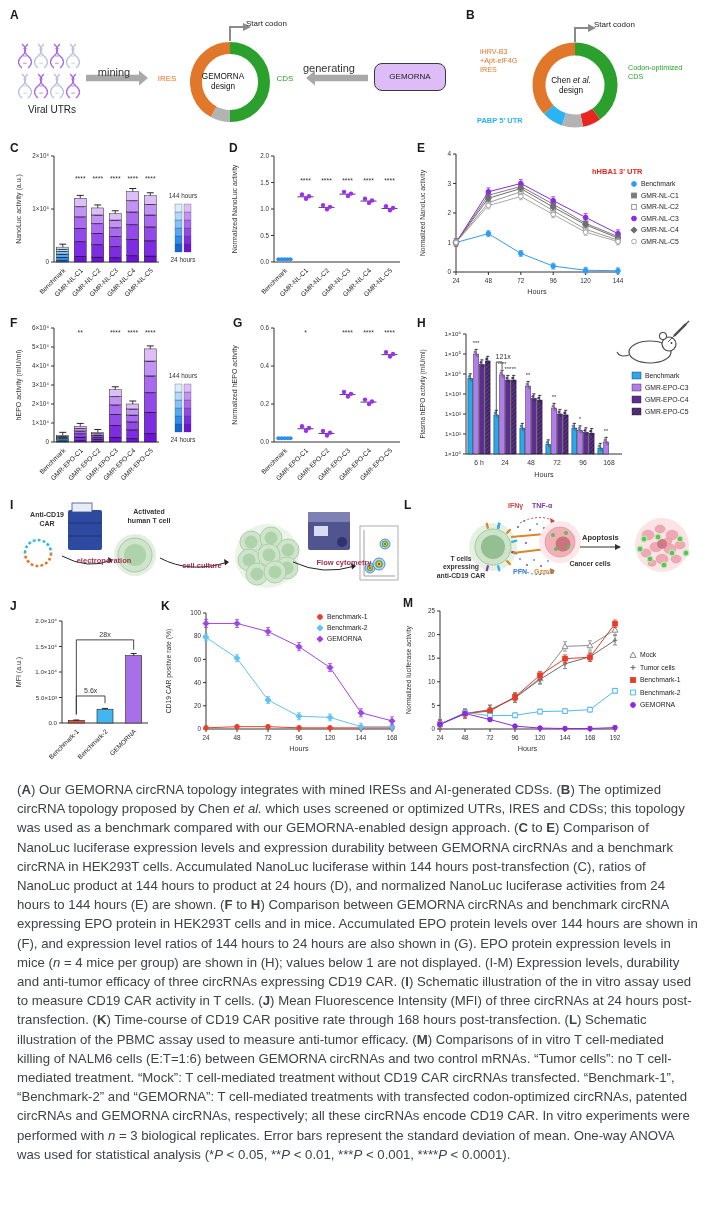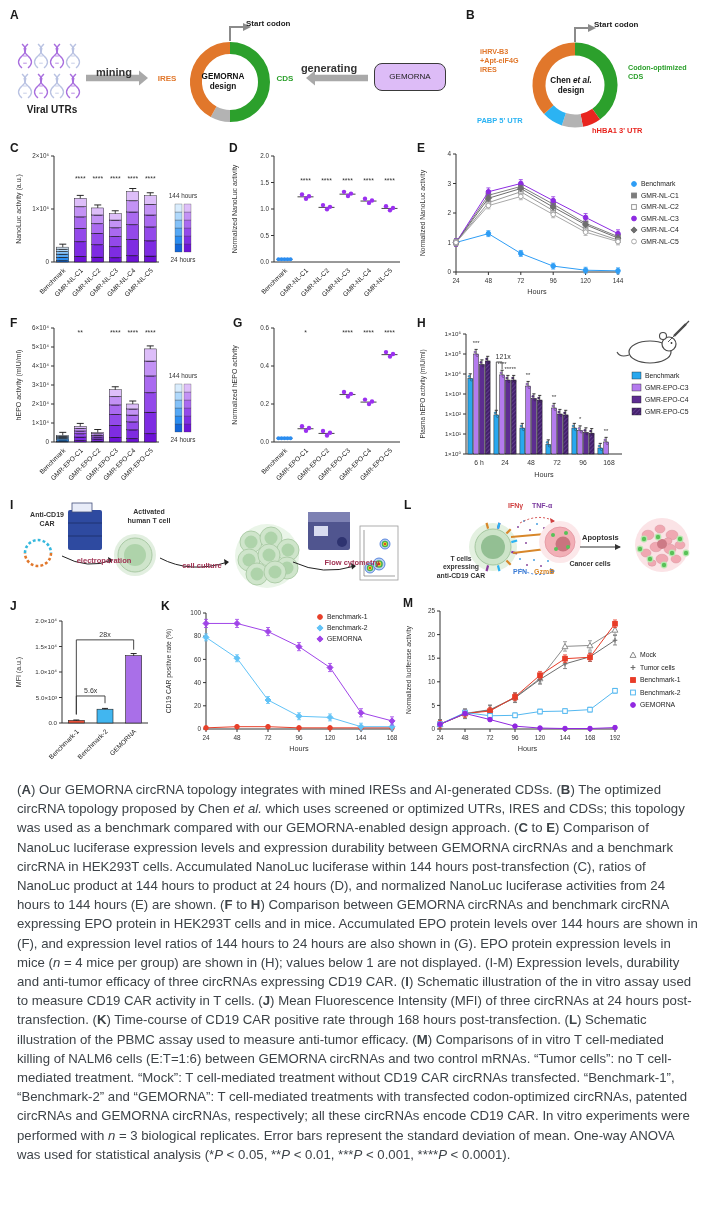--- a/index.html
+++ b/index.html
@@ -1,26 +1,26 @@
 <!DOCTYPE html>
 <html><head>
 <meta charset="utf-8">
 <style>
   html,body{margin:0;padding:0;background:#fff;}
   #page{position:relative;width:715px;height:1219px;background:#fff;overflow:hidden;
         font-family:"Liberation Sans","DejaVu Sans",sans-serif;}
   #page svg{position:absolute;overflow:visible;}
   .plabel{position:absolute;font-weight:bold;font-size:12px;color:#1a1a1a;z-index:5;}
-  .dtext{position:absolute;white-space:pre-line;line-height:1.22;color:#333;z-index:4;font-weight:bold;}
+  .dtext{position:absolute;white-space:pre-line;line-height:1.22;color:#333;z-index:4;}
   .ctr{text-align:center;}
   .crimson{color:#a03253;font-weight:bold;font-size:7.5px;}
   .orange{color:#e1772b;}
   .green{color:#2ca02c;}
   .blue{color:#2bb3f3;}
-  .red{color:#e8251f;}
+  .red{color:#e8251f;margin-top:41px;}
   .gembox{position:absolute;width:70px;height:26px;line-height:26px;text-align:center;
           background:#ddbcf7;border:1.2px solid #3a3a3a;border-radius:8px;font-size:8px;color:#222;z-index:4;}
   #caption{position:absolute;left:13px;top:776px;width:690px;color:#3d4348;
            font-size:13.2px;line-height:19.2px;}
   #caption .cap-title{font-weight:bold;color:#1f1f1f;margin:0 0 0 0;}
   #caption .cap-body{margin:4px;}
 </style>
 </head>
 <body>
 
@@ -870,21 +870,21 @@
       <circle cx="377" cy="44" r="3.2" fill="#46b054"></circle>
       <circle cx="377" cy="44" r="2" fill="#e8d832"></circle>
       <circle cx="377" cy="44" r="1.1" fill="#d83020"></circle>
     </svg>
   <div class="dtext ctr" style="left:14px;top:511px;width:66px;font-size:7px;font-weight:bold;color:#333">Anti-CD19
 CAR</div>
   <div class="dtext ctr" style="left:112px;top:508px;width:74px;font-size:7px;font-weight:bold;color:#333">Activated
 human T cell</div>
   <div class="dtext ctr crimson" style="left:56px;top:556px;width:96px">electroporation</div>
   <div class="dtext ctr crimson" style="left:165px;top:561px;width:74px">cell culture</div>
-  <div class="dtext ctr crimson" style="left:304px;top:558px;width:96px">Flow cytometry</div>
+  <div class="dtext ctr crimson" style="left:296px;top:558px;width:96px">Flow cytometry</div>
 
   <svg id="diag-L" width="315" height="102" style="left:400px;top:497px">
       <circle cx="93" cy="50" r="24" fill="#e4f1e1"></circle>
       <circle cx="93" cy="50" r="18" fill="#cde4c9" stroke="#a5c7a0" stroke-width="1"></circle>
       <circle cx="93" cy="50" r="12" fill="#93bf93"></circle>
       <line x1="97.9175618569479" y1="31.647409300507704" x2="99.47047612756302" y2="25.851854342773294" stroke="#8a3a9e" stroke-width="2.2"></line>
       <line x1="106.4350288425444" y1="36.5649711574556" x2="110.67766952966369" y2="32.32233047033631" stroke="#d8872a" stroke-width="2.2"></line>
       <line x1="111.3525906994923" y1="45.08243814305211" x2="117.1481456572267" y2="43.52952387243698" stroke="#2bb3f3" stroke-width="2.2"></line>
       <line x1="111.3525906994923" y1="54.91756185694789" x2="117.1481456572267" y2="56.47047612756302" stroke="#8a3a9e" stroke-width="2.2"></line>
       <line x1="106.4350288425444" y1="63.4350288425444" x2="110.67766952966369" y2="67.67766952966369" stroke="#d8872a" stroke-width="2.2"></line>

